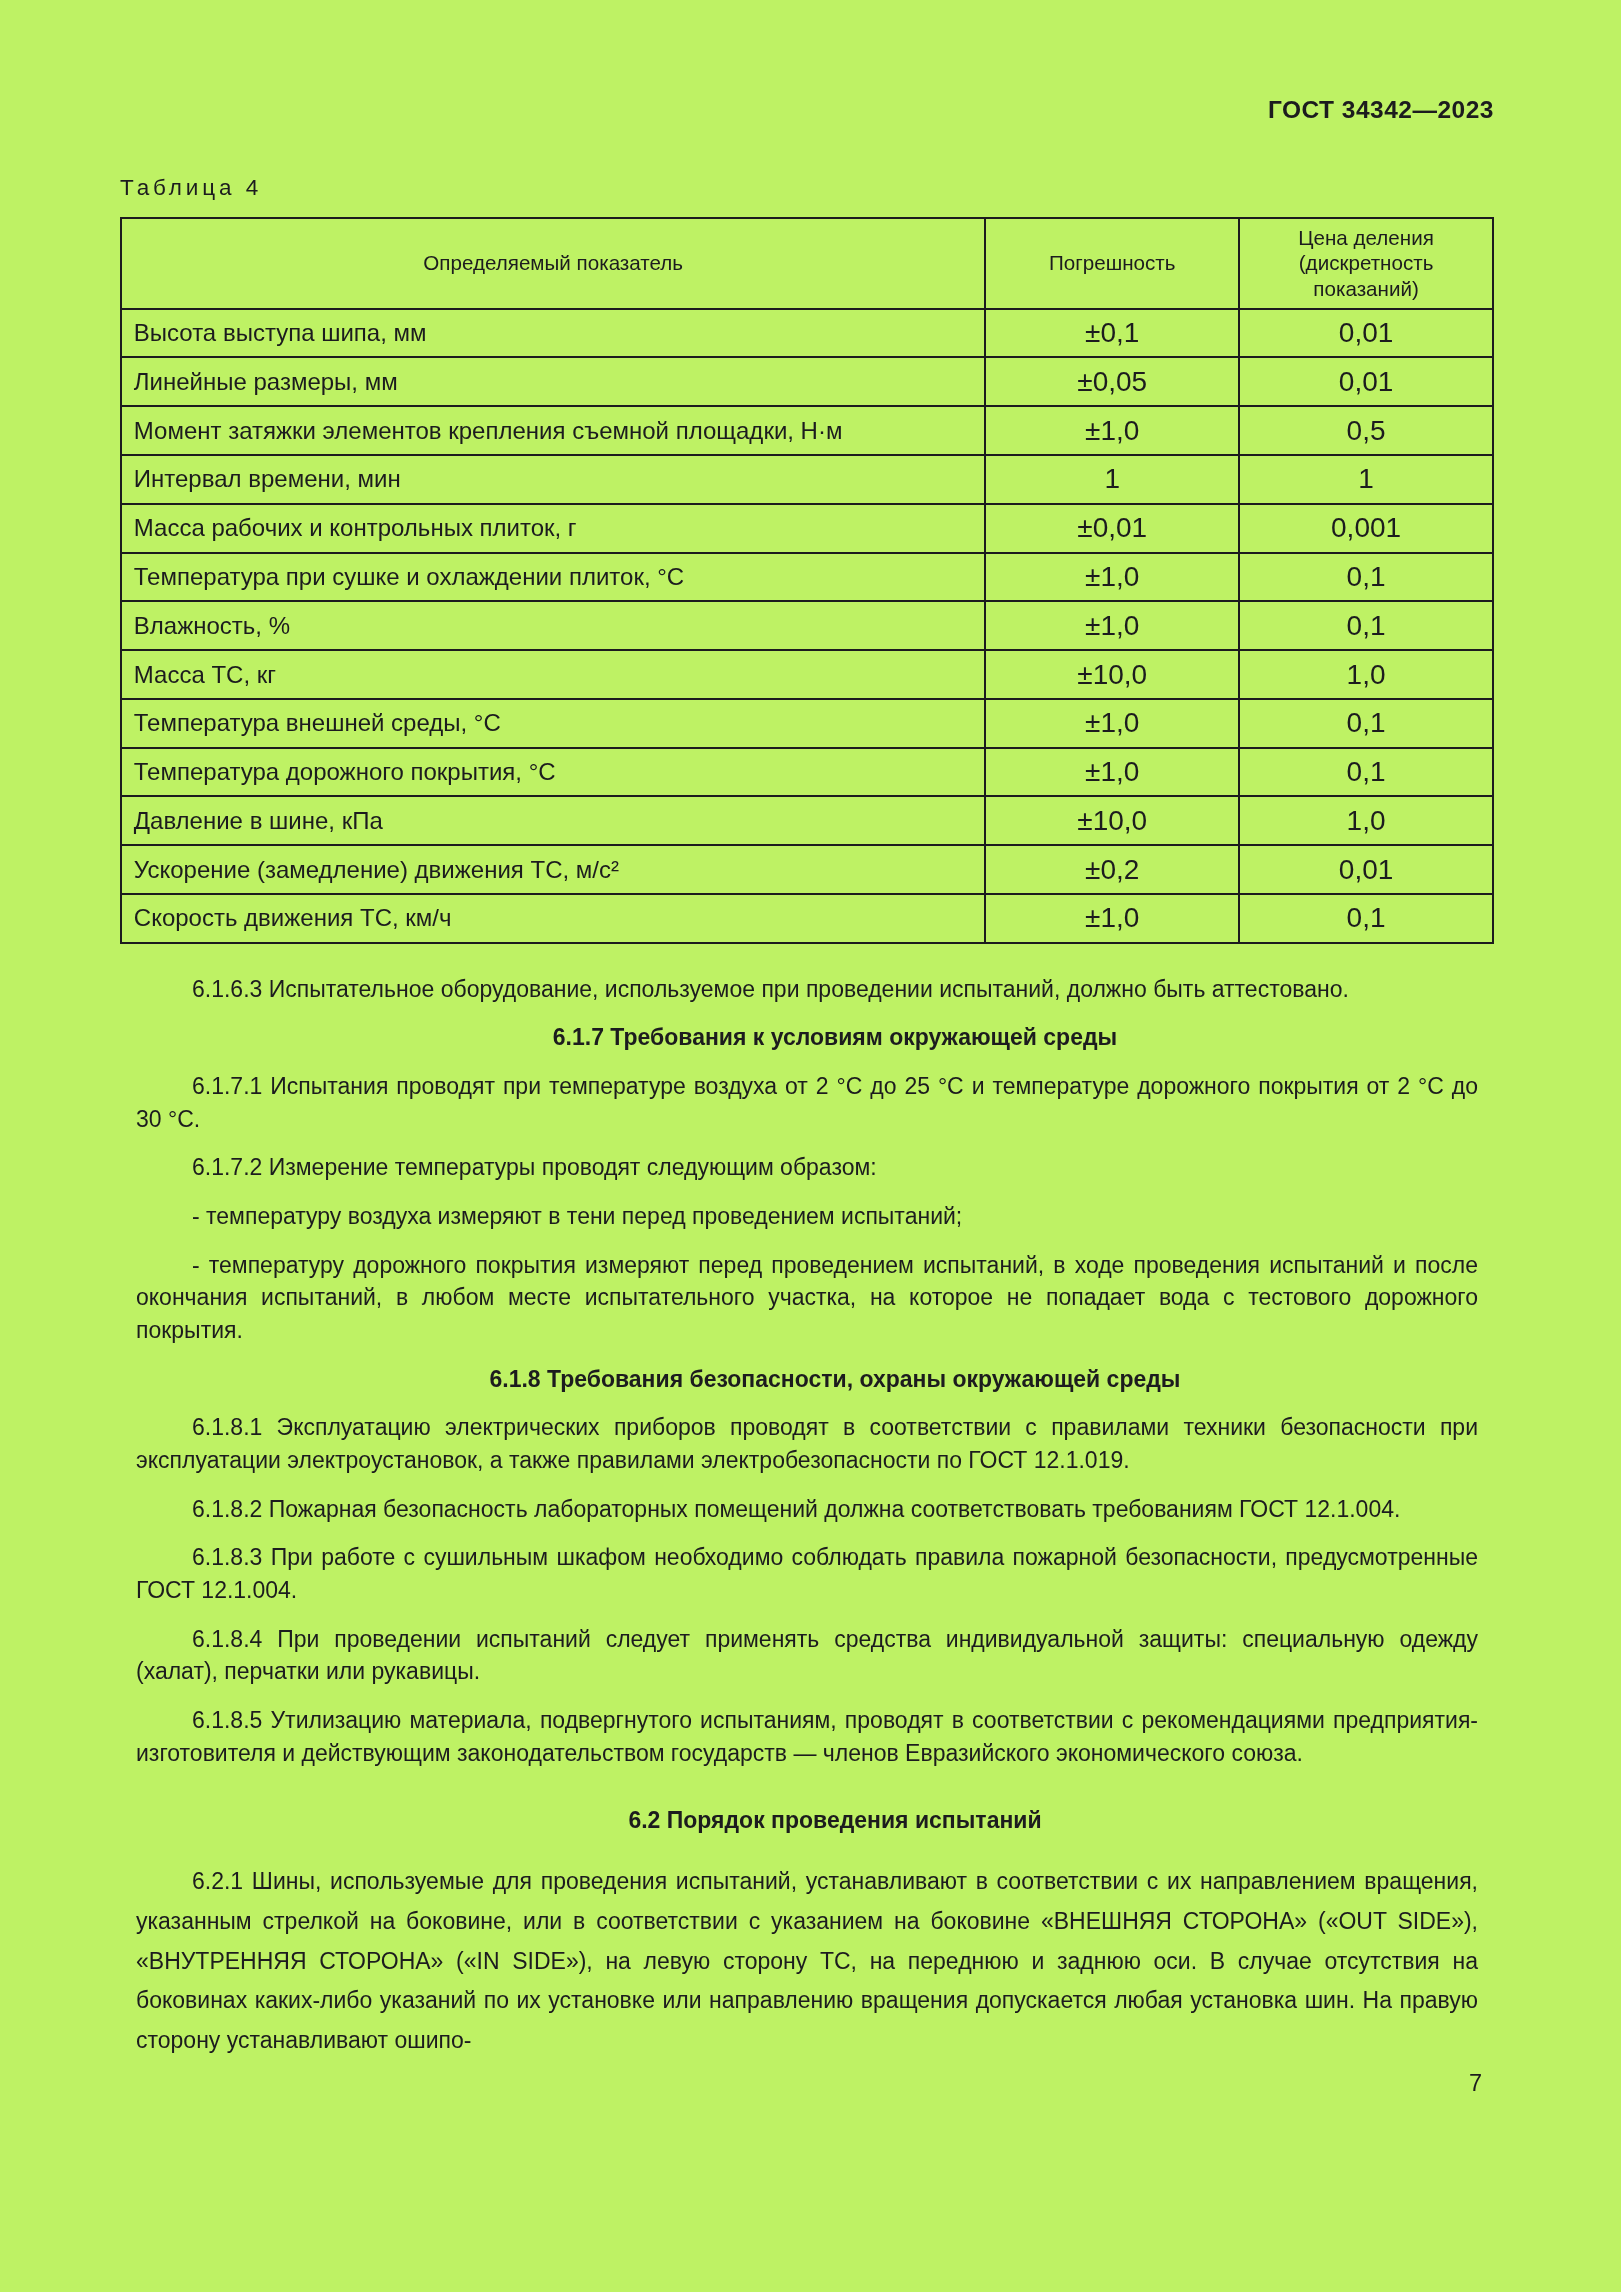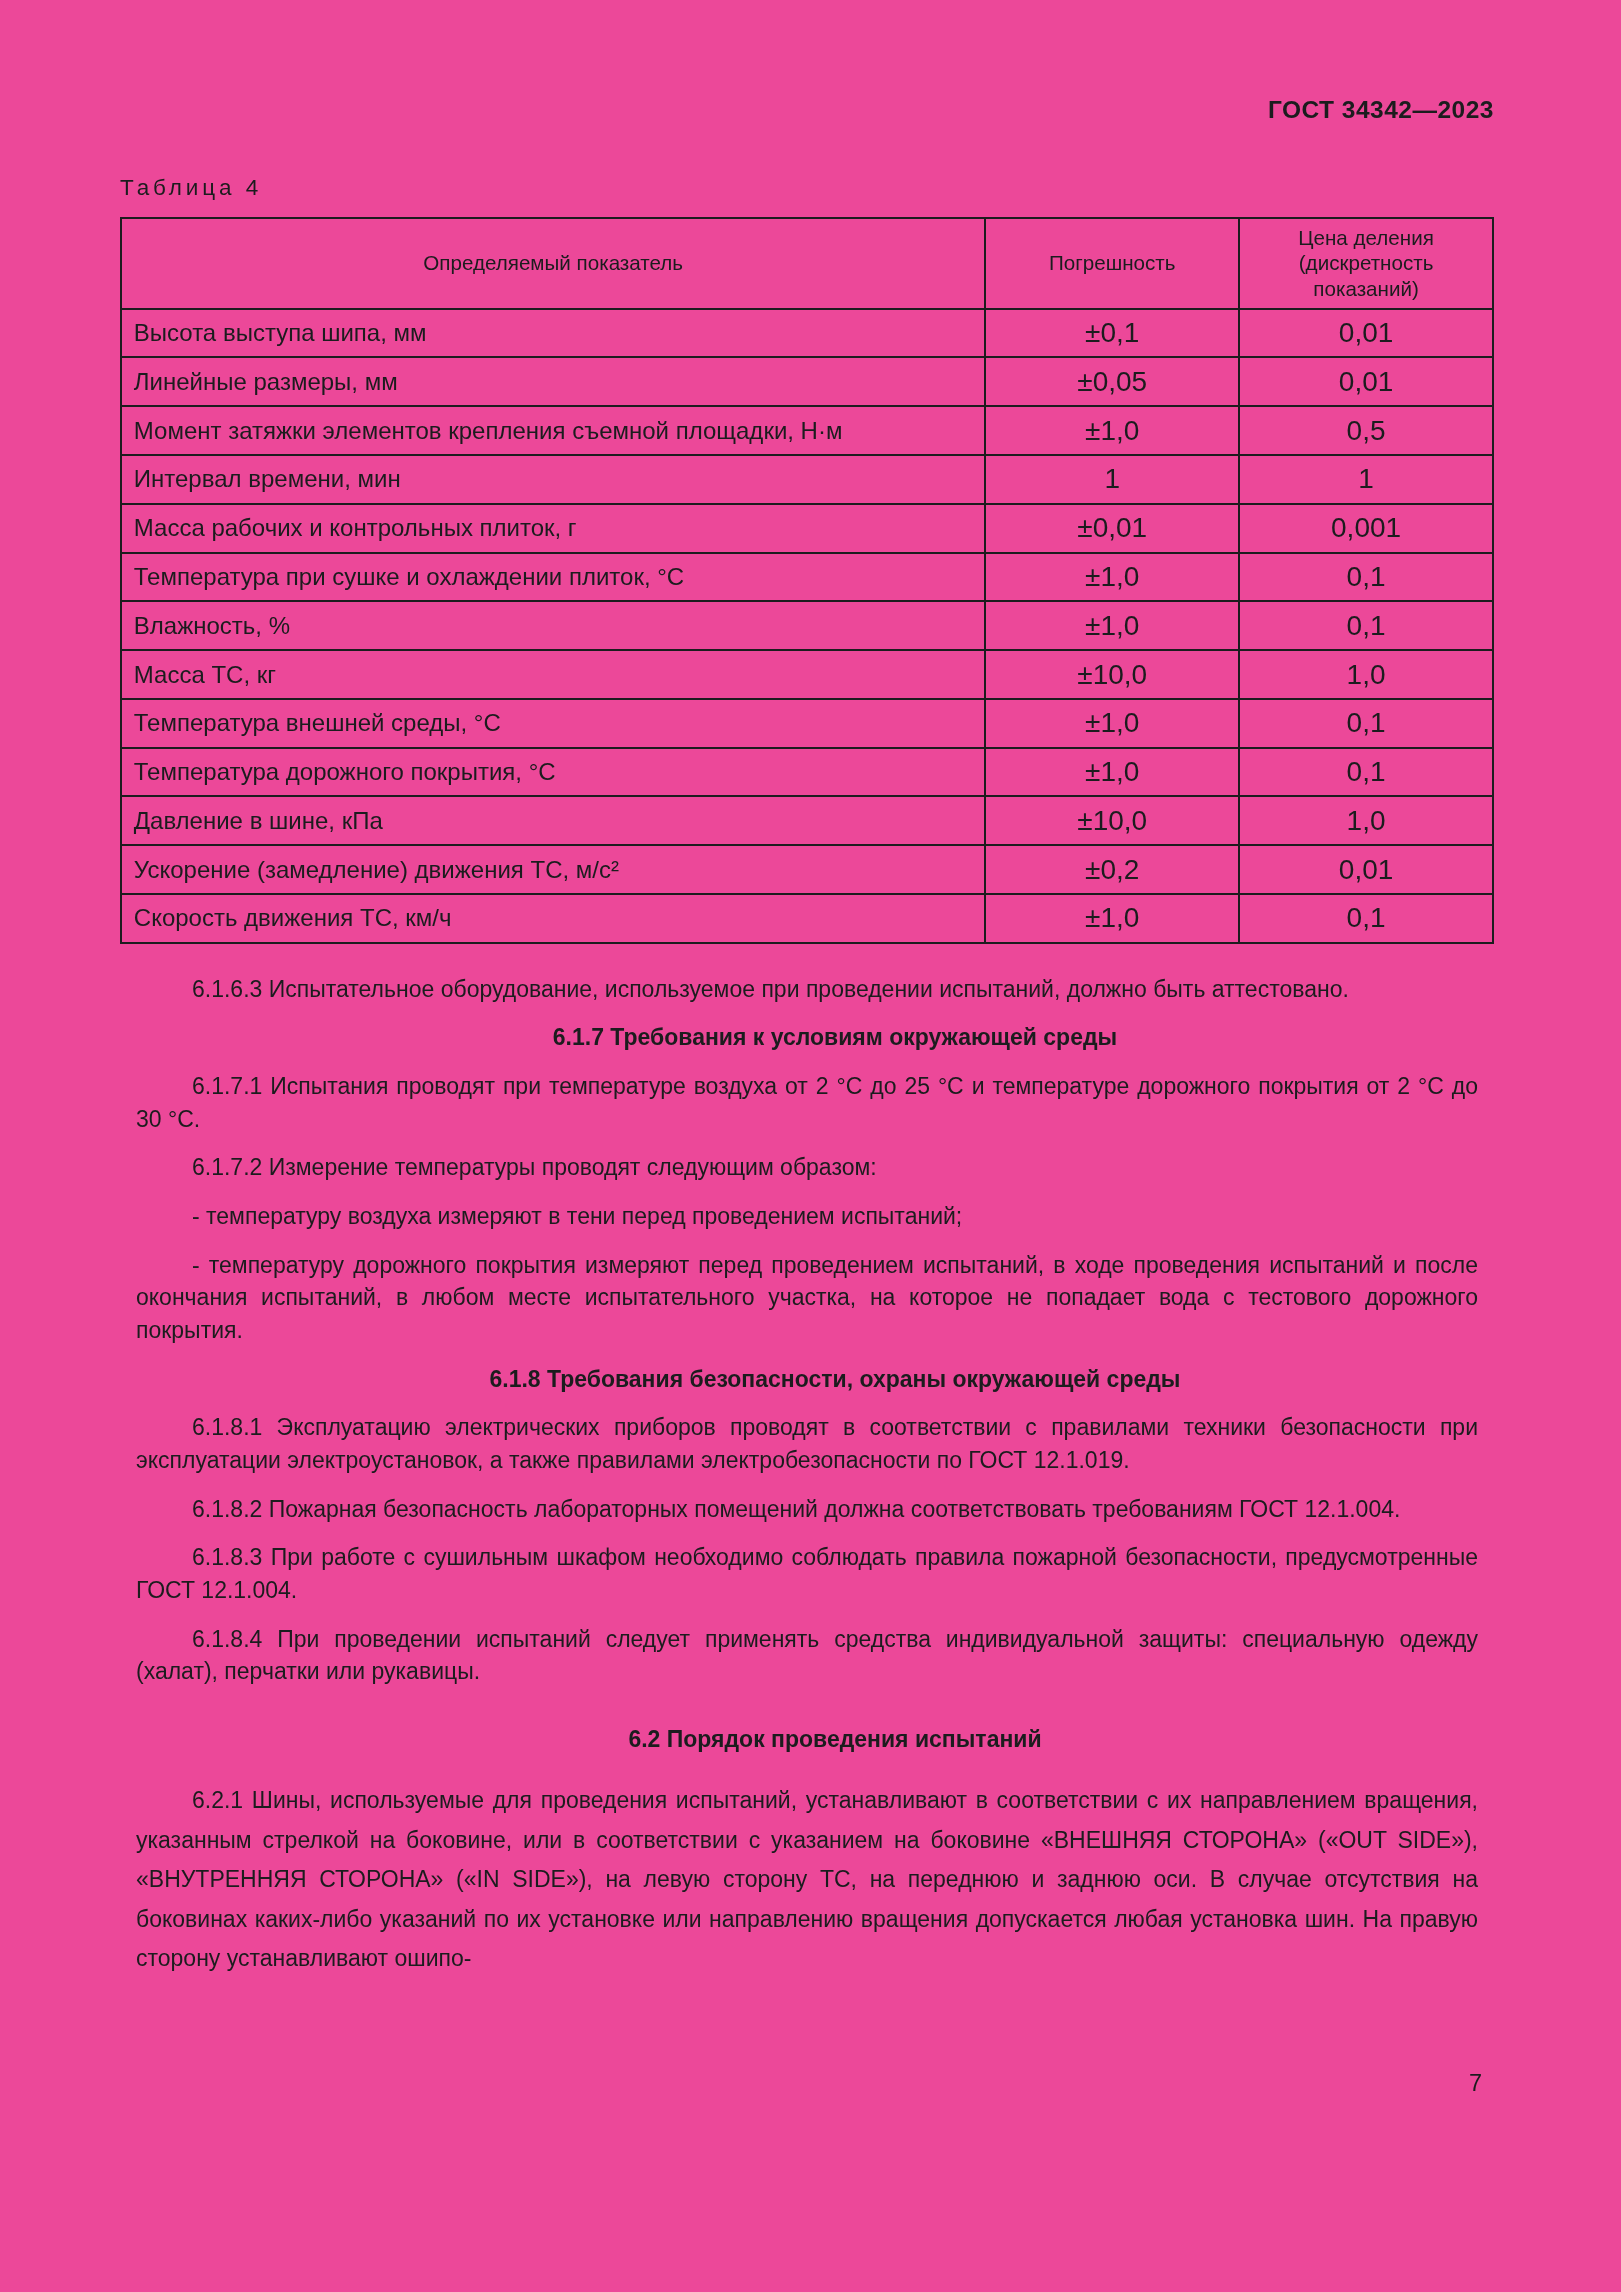--- a/index.html
+++ b/index.html
@@ -1,21 +1,21 @@
 <!DOCTYPE html>
 <html lang="ru"><head>
 <meta charset="utf-8">
 <style>
   html, body { margin: 0; padding: 0; background: #e8e8e8; }
   .page {
     position: relative;
     width: 1621px;
     height: 2293px;
     margin: 0 auto;
-    background: #ec4899;
+    background: #bef264;
     font-family: "Liberation Sans", sans-serif;
     color: #1c1c1e;
   }
   .content {
     position: absolute;
     left: 120px;
     right: 127px;
     top: 96px;
   }
   .doc-header {
@@ -178,20 +178,21 @@
         <p class="para heading">6.1.7 Требования к условиям окружающей среды</p>
         <p class="para body">6.1.7.1 Испытания проводят при температуре воздуха от 2 °С до 25 °С и температуре дорожного покрытия от 2 °С до 30 °С.</p>
         <p class="para body">6.1.7.2 Измерение температуры проводят следующим образом:</p>
         <p class="para body">- температуру воздуха измеряют в тени перед проведением испытаний;</p>
         <p class="para body">- температуру дорожного покрытия измеряют перед проведением испытаний, в ходе проведения испытаний и после окончания испытаний, в любом месте испытательного участка, на которое не попадает вода с тестового дорожного покрытия.</p>
         <p class="para heading">6.1.8 Требования безопасности, охраны окружающей среды</p>
         <p class="para body">6.1.8.1 Эксплуатацию электрических приборов проводят в соответствии с правилами техники безопасности при эксплуатации электроустановок, а также правилами электробезопасности по ГОСТ 12.1.019.</p>
         <p class="para body">6.1.8.2 Пожарная безопасность лабораторных помещений должна соответствовать требованиям ГОСТ 12.1.004.</p>
         <p class="para body">6.1.8.3 При работе с сушильным шкафом необходимо соблюдать правила пожарной безопасности, предусмотренные ГОСТ 12.1.004.</p>
         <p class="para body">6.1.8.4 При проведении испытаний следует применять средства индивидуальной защиты: специальную одежду (халат), перчатки или рукавицы.</p>
+        <p class="para body">6.1.8.5 Утилизацию материала, подвергнутого испытаниям, проводят в соответствии с рекомендациями предприятия-изготовителя и действующим законодательством государств — членов Евразийского экономического союза.</p>
         <p class="para heading-section">6.2 Порядок проведения испытаний</p>
         <p class="para body body-wide">6.2.1 Шины, используемые для проведения испытаний, устанавливают в соответствии с их направлением вращения, указанным стрелкой на боковине, или в соответствии с указанием на боковине «ВНЕШНЯЯ СТОРОНА» («OUT SIDE»), «ВНУТРЕННЯЯ СТОРОНА» («IN SIDE»), на левую сторону ТС, на переднюю и заднюю оси. В случае отсутствия на боковинах каких-либо указаний по их установке или направлению вращения допускается любая установка шин. На правую сторону устанавливают ошипо-</p>
       </div>
 
   </div>
 
   <div class="page-number">7</div>
 </div>
 
 

